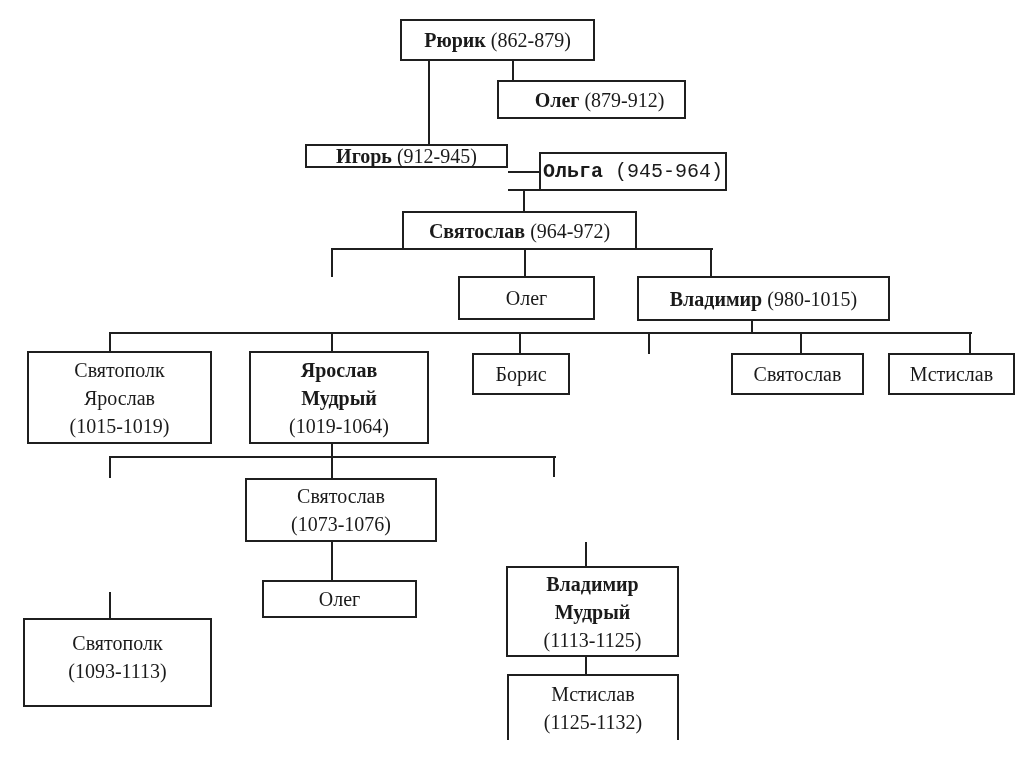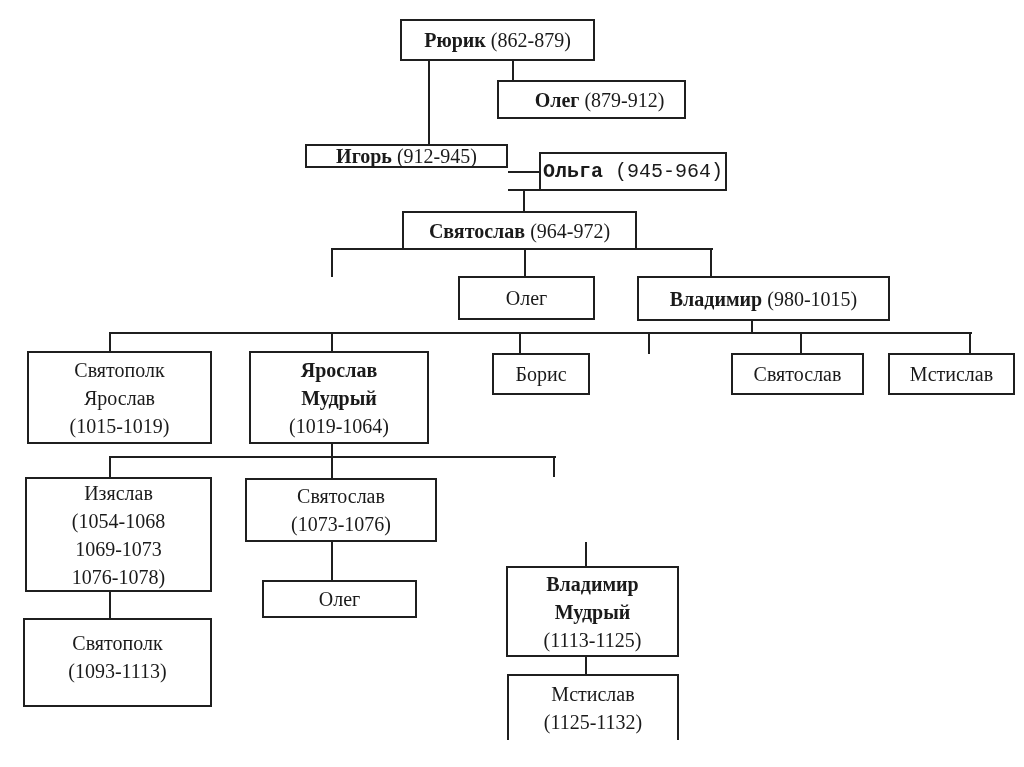--- a/index.html
+++ b/index.html
@@ -62,34 +62,28 @@
     <div class="node" style="left: 27px; top: 351px; width: 185px; height: 93px;">
       <div class="line"><span>Святополк</span></div>
       <div class="line"><span>Ярослав</span></div>
       <div class="line"><span>(1015-1019)</span></div>
     </div>
     <div class="node" style="left: 249px; top: 351px; width: 180px; height: 93px;">
       <div class="line"><span class="b">Ярослав</span></div>
       <div class="line"><span class="b">Мудрый</span></div>
       <div class="line"><span>(1019-1064)</span></div>
     </div>
-    <div class="node" style="left: 492px; top: 353px; width: 98px; height: 42px;">
+    <div class="node" style="left: 472px; top: 353px; width: 98px; height: 42px;">
       <div class="line"><span>Борис</span></div>
     </div>
     <div class="node" style="left: 731px; top: 353px; width: 133px; height: 42px;">
       <div class="line"><span>Святослав</span></div>
     </div>
     <div class="node" style="left: 888px; top: 353px; width: 127px; height: 42px;">
       <div class="line"><span>Мстислав</span></div>
-    </div>
-    <div class="node" style="left: 25px; top: 477px; width: 187px; height: 115px;">
-      <div class="line"><span>Изяслав</span></div>
-      <div class="line"><span>(1054-1068</span></div>
-      <div class="line"><span>1069-1073</span></div>
-      <div class="line"><span>1076-1078)</span></div>
     </div>
     <div class="node" style="left: 245px; top: 478px; width: 192px; height: 64px;">
       <div class="line"><span>Святослав</span></div>
       <div class="line"><span>(1073-1076)</span></div>
     </div>
     <div class="node" style="left: 262px; top: 580px; width: 155px; height: 38px;">
       <div class="line"><span>Олег</span></div>
     </div>
     <div class="node top-align" style="left: 23px; top: 618px; width: 189px; height: 89px;">
       <div class="line"><span>Святополк</span></div>

